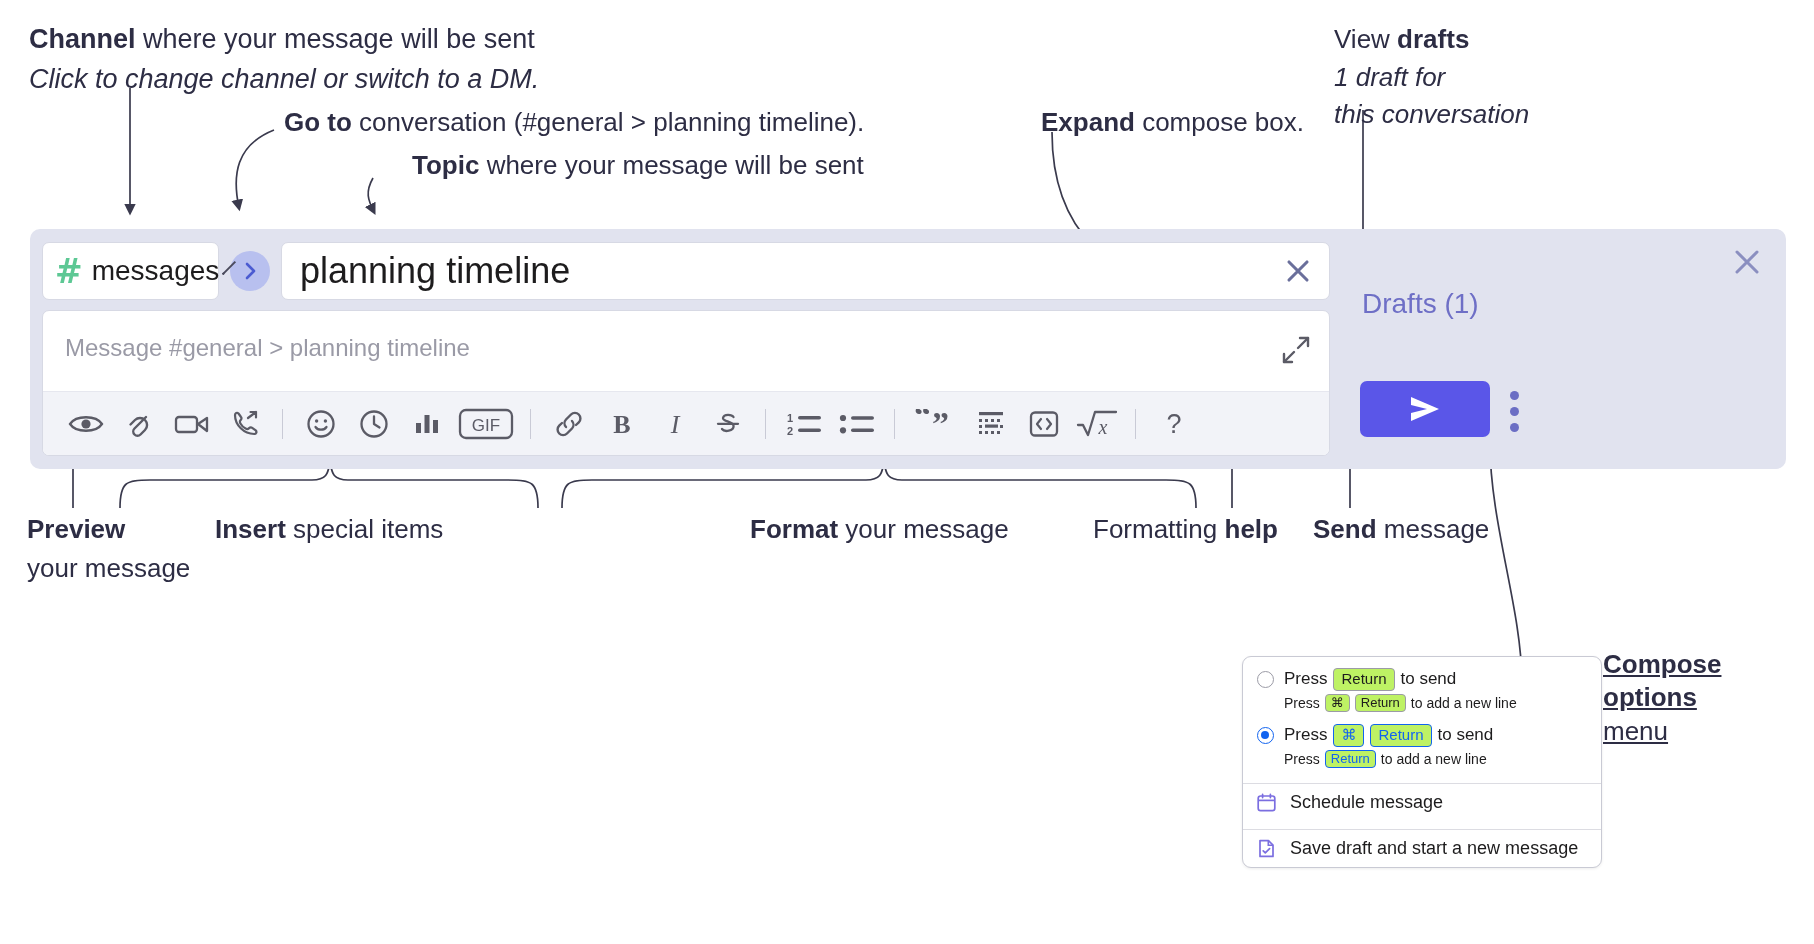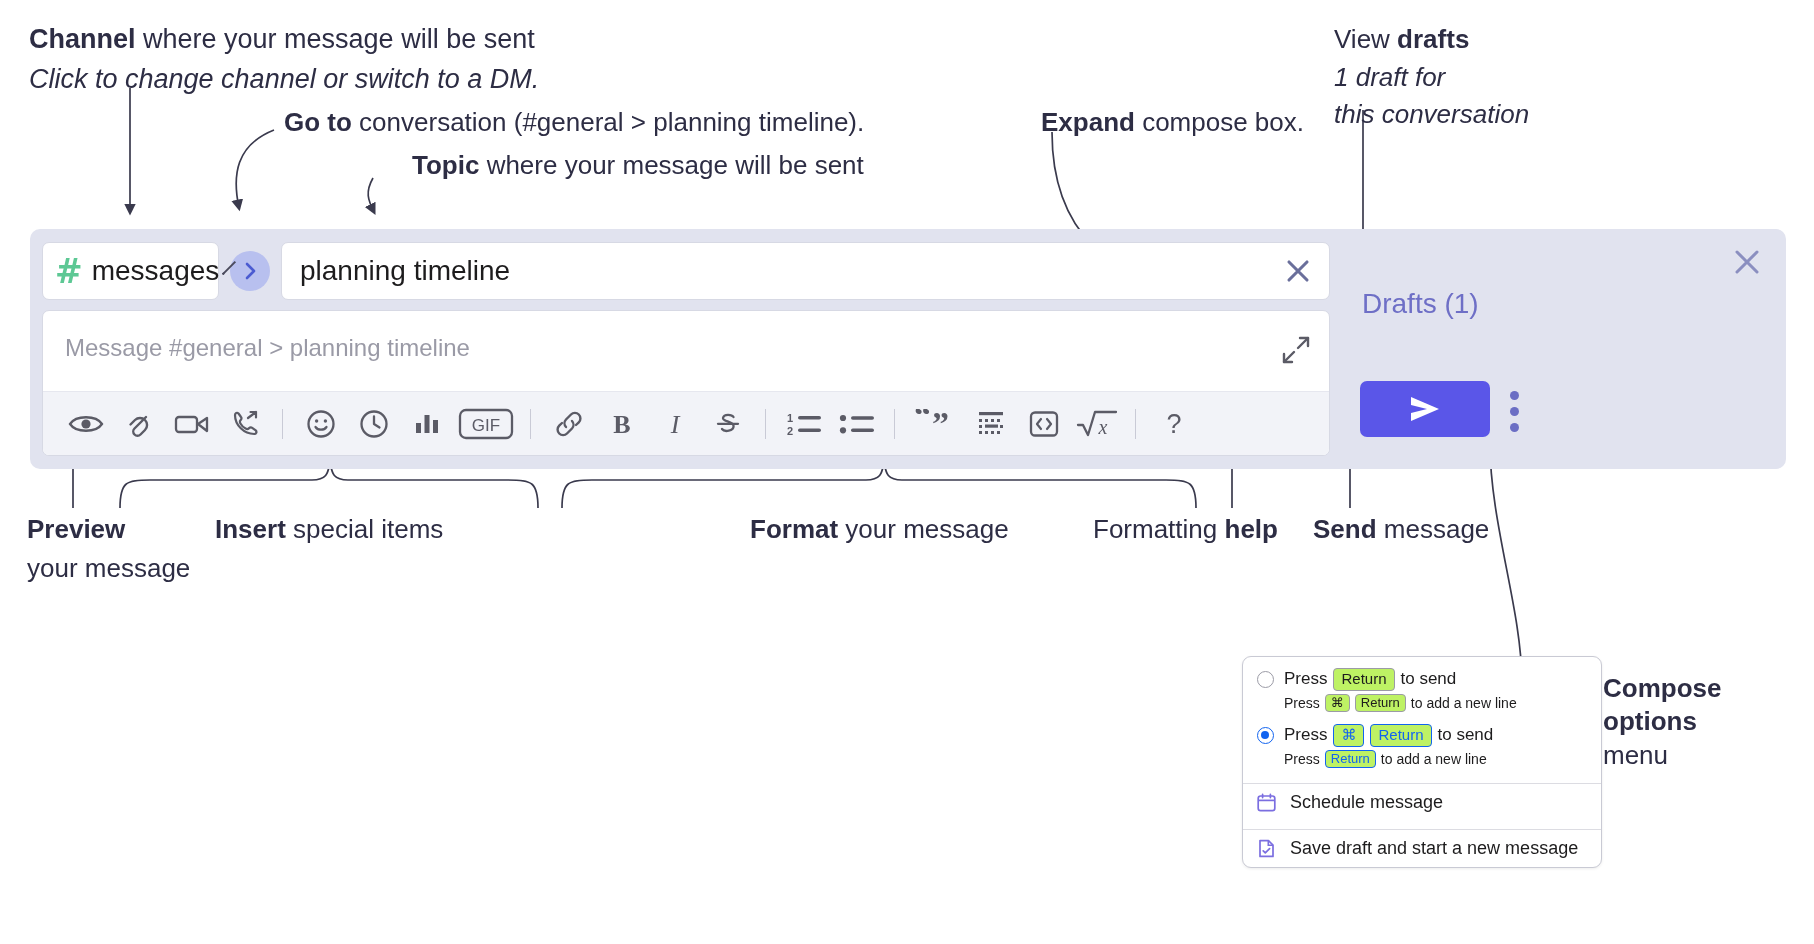--- a/index.html
+++ b/index.html
@@ -42,21 +42,21 @@
   #goto-btn{
     width:40px;height:40px;border-radius:50%;background:#b8c0ef;
     margin:0 11px;display:flex;align-items:center;justify-content:center;cursor:pointer;flex:0 0 auto;
   }
   #goto-btn svg{display:block;}
   #topic-wrap{
     flex:1;height:58px;background:#fff;border:1px solid #d7d9e4;border-radius:7px;
     display:flex;align-items:center;padding:0 14px 0 16px;box-sizing:border-box;
   }
   #topic-input{
-    flex:1;border:none;outline:none;font-size:28px;color:#1d1c1d;
+    flex:1;border:none;outline:none;font-size:36px;color:#1d1c1d;
     font-family:"Liberation Sans",sans-serif;background:transparent;
   }
   #topic-clear{width:34px;height:34px;cursor:pointer;flex:0 0 auto;}
 
   
   #msg-box{
     margin-top:9px;background:#ffffff;border:1px solid #d7d9e4;border-radius:7px;
     height:146px;position:relative;box-sizing:border-box;
   }
   #msg-placeholder{
@@ -183,21 +183,21 @@
 </div>
 
 <div class="anno anno-md" style="left:1093px;top:512px;">
   <span>Formatting </span><b>help</b>
 </div>
 
 <div class="anno anno-md" style="left:1313px;top:512px;">
   <b>Send</b><span> message</span>
 </div>
 
-<div class="anno anno-md" style="left:1603px;top:672px;line-height:1.28;">
+<div class="anno anno-md" style="left:1603px;top:648px;line-height:1.28;text-decoration:underline;">
   <div><b>Compose</b></div>
   <div><b>options</b></div>
   <div><span>menu</span></div>
 </div>
 
 <div id="compose-panel">
 
   <div id="compose-left">
 
     <div class="header-row">

